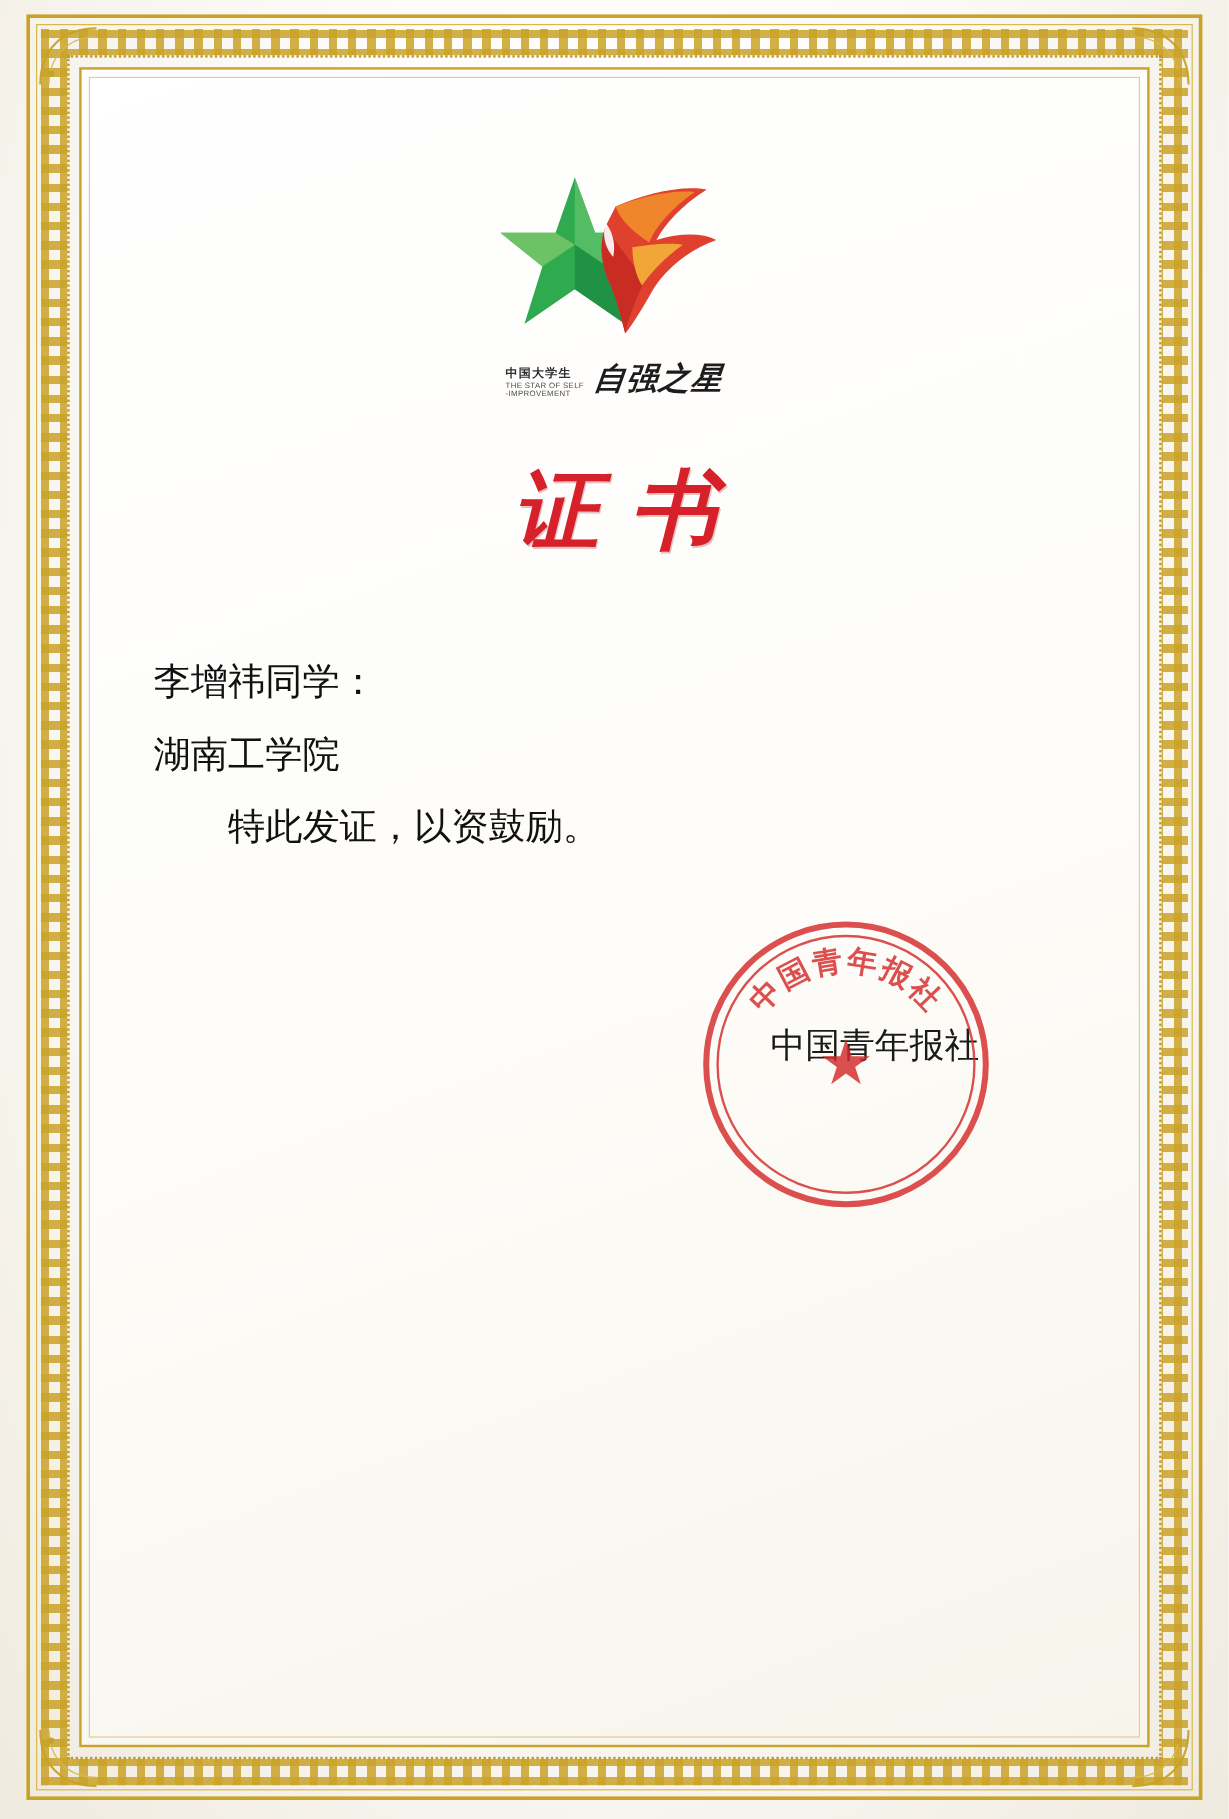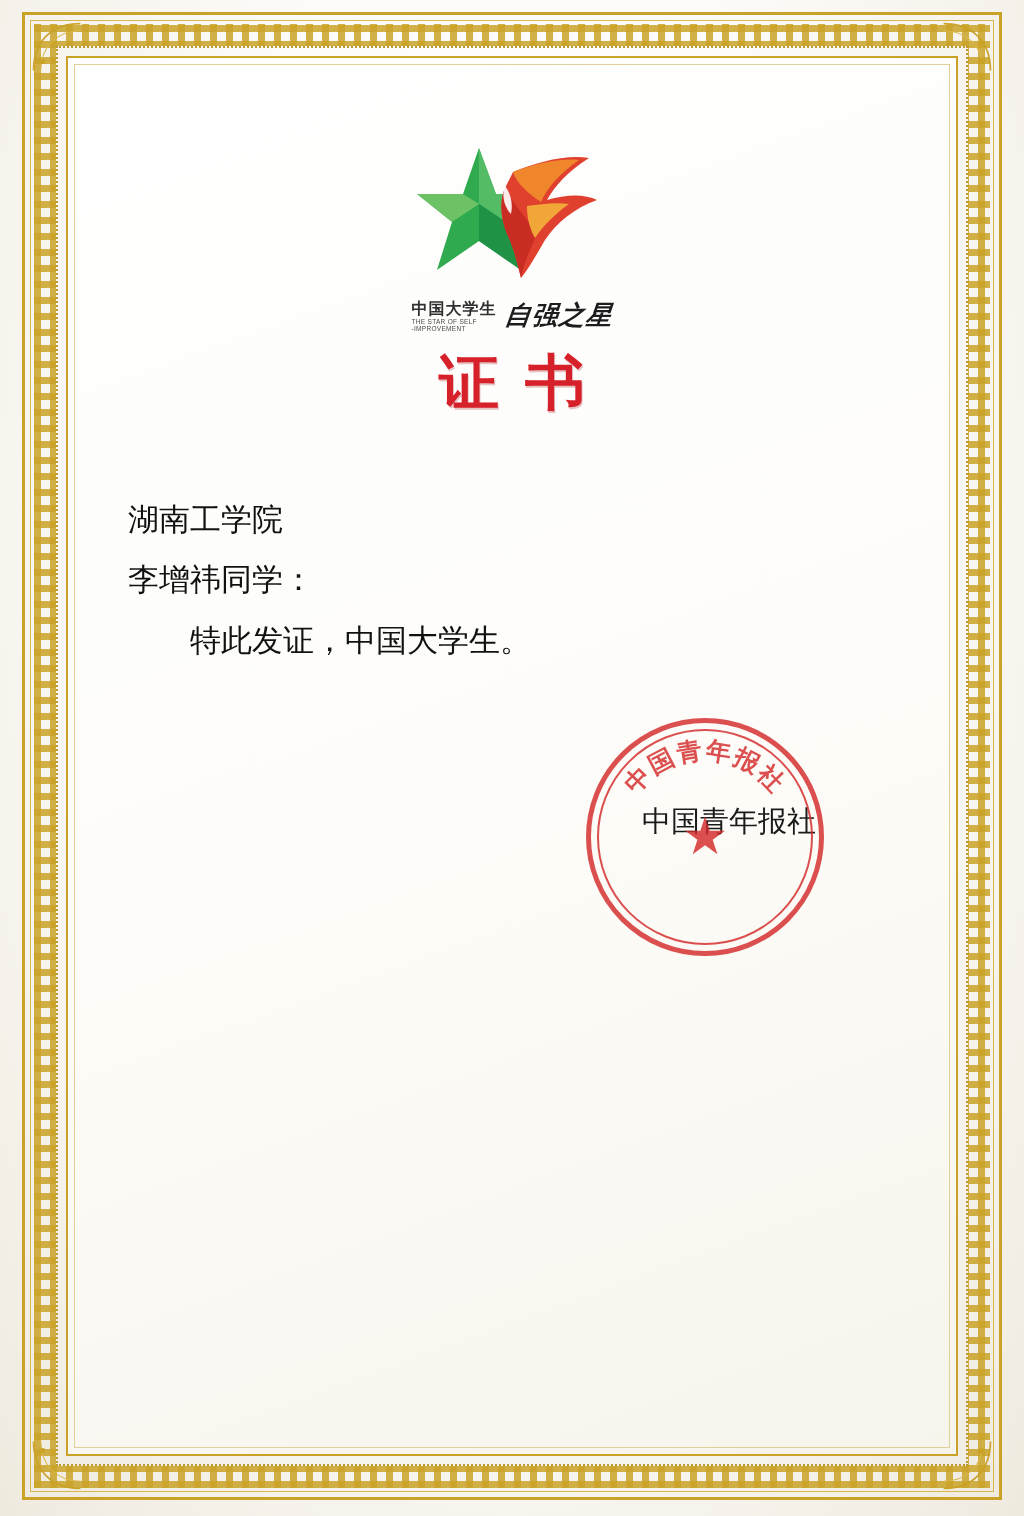--- a/index.html
+++ b/index.html
@@ -122,21 +122,21 @@
     gap: 8px;
   }
   .logo-caption-left {
     display: flex;
     flex-direction: column;
     align-items: flex-start;
     line-height: 1.05;
   }
   .cap-cn {
     font-family: "Liberation Sans", sans-serif;
-    font-size: 16px;
+    font-size: 10px;
     font-weight: bold;
     color: #2f2f2f;
     letter-spacing: 1px;
   }
   .cap-en {
     font-family: "Liberation Sans", sans-serif;
     font-size: 6.5px;
     color: #4a4a4a;
     letter-spacing: 0.3px;
     margin-top: 2px;
@@ -151,29 +151,30 @@
     font-family: "DejaVu Serif", serif;
     font-size: 26px;
     color: #1d1d1d;
     font-style: italic;
     font-weight: bold;
     letter-spacing: 1px;
     transform: skewX(-6deg);
   }
 
   .title {
-    margin-top: 16px;
+    margin-top: 52px;
     font-family: "DejaVu Serif", serif;
-    font-size: 60px;
+    font-size: 72px;
     font-weight: bold;
     color: #d6202a;
     letter-spacing: 26px;
     text-indent: 26px;
     line-height: 1.1;
     text-shadow: 1px 2px 0 rgba(150,20,25,0.25);
+    font-style: italic;
   }
 
   .body-text {
     width: 100%;
     margin-top: 74px;
     padding-left: 48px;
     padding-right: 40px;
     box-sizing: border-box;
     font-family: "DejaVu Serif", serif;
     color: #111111;
@@ -297,23 +298,23 @@
           <div class="cap-en">THE STAR OF SELF</div>
           <div class="cap-en2">-IMPROVEMENT</div>
         </div>
         <div class="cap-script">自强之星</div>
       </div>
     </div>
 
     <div class="title">证书</div>
 
     <div class="body-text">
+      <div>李增祎同学：</div>
       <div>湖南工学院</div>
-      <div>李增祎同学：</div>
-      <div class="line-indent">特此发证，中国大学生。</div>
+      <div class="line-indent">特此发证，以资鼓励。</div>
     </div>
 
     <div class="stamp-area">
       <div class="signature-block">
         <div>中国青年报社</div>
       </div>
 
       <div class="seal">
         <div class="seal-inner-ring"></div>
         <svg class="seal-text-svg" viewBox="0 0 228 228">

